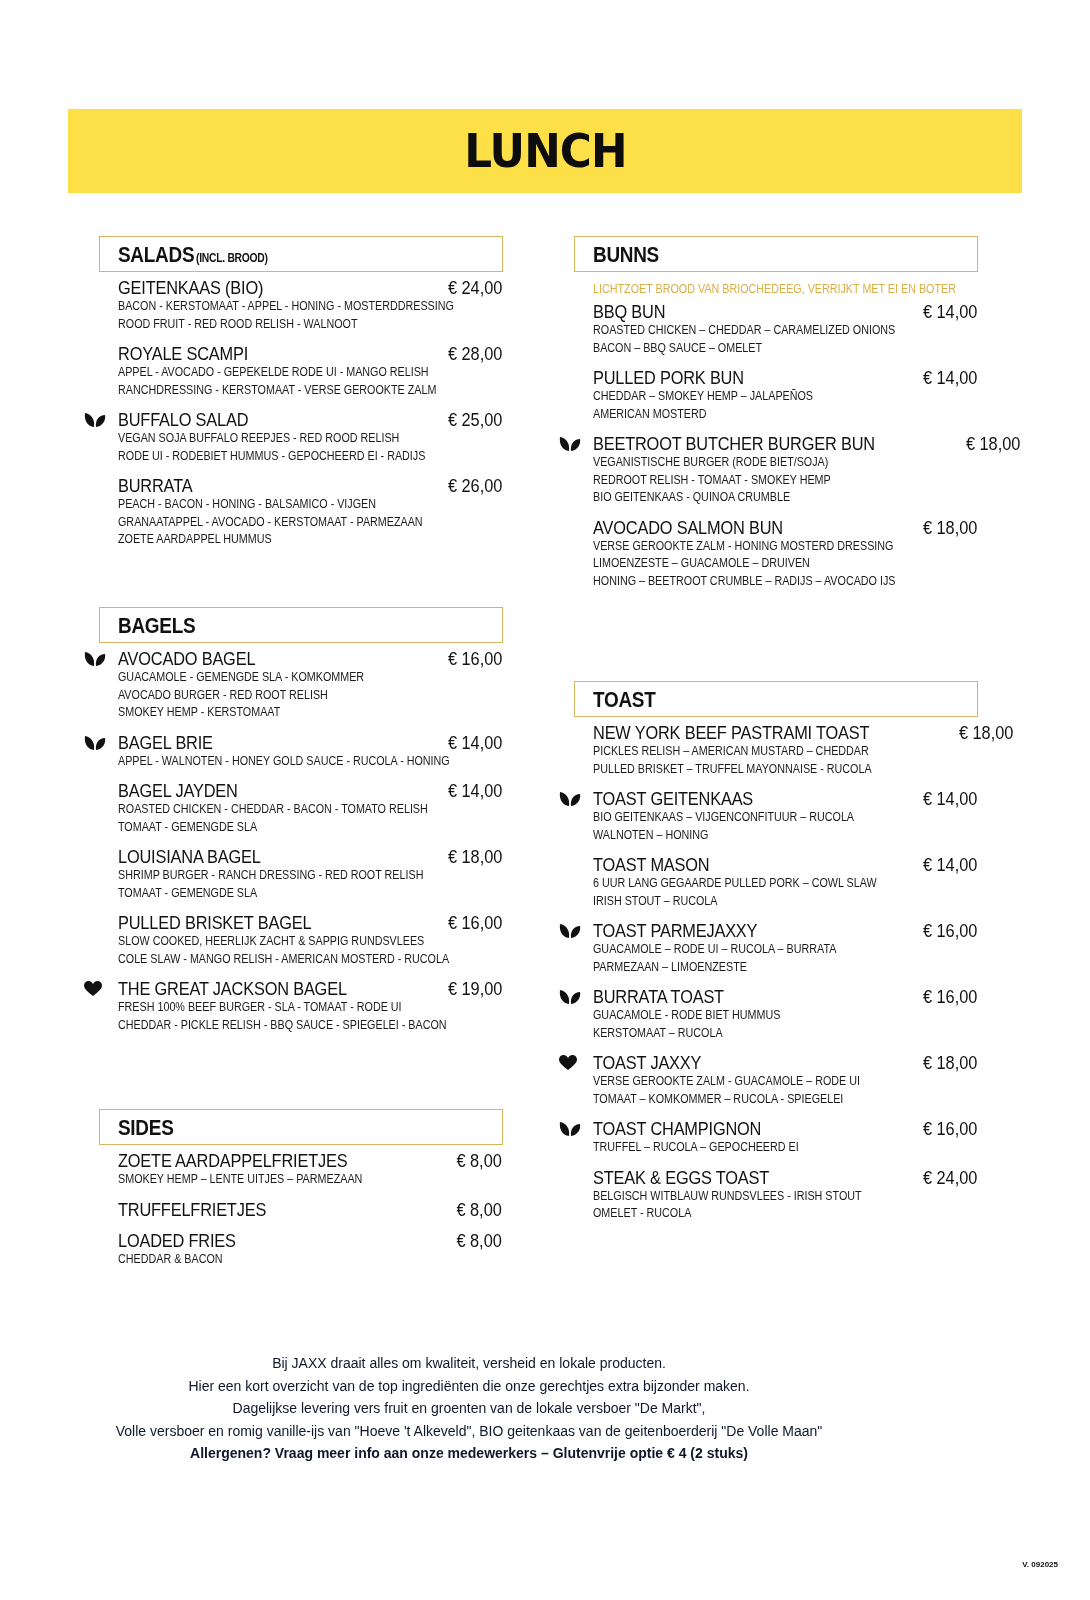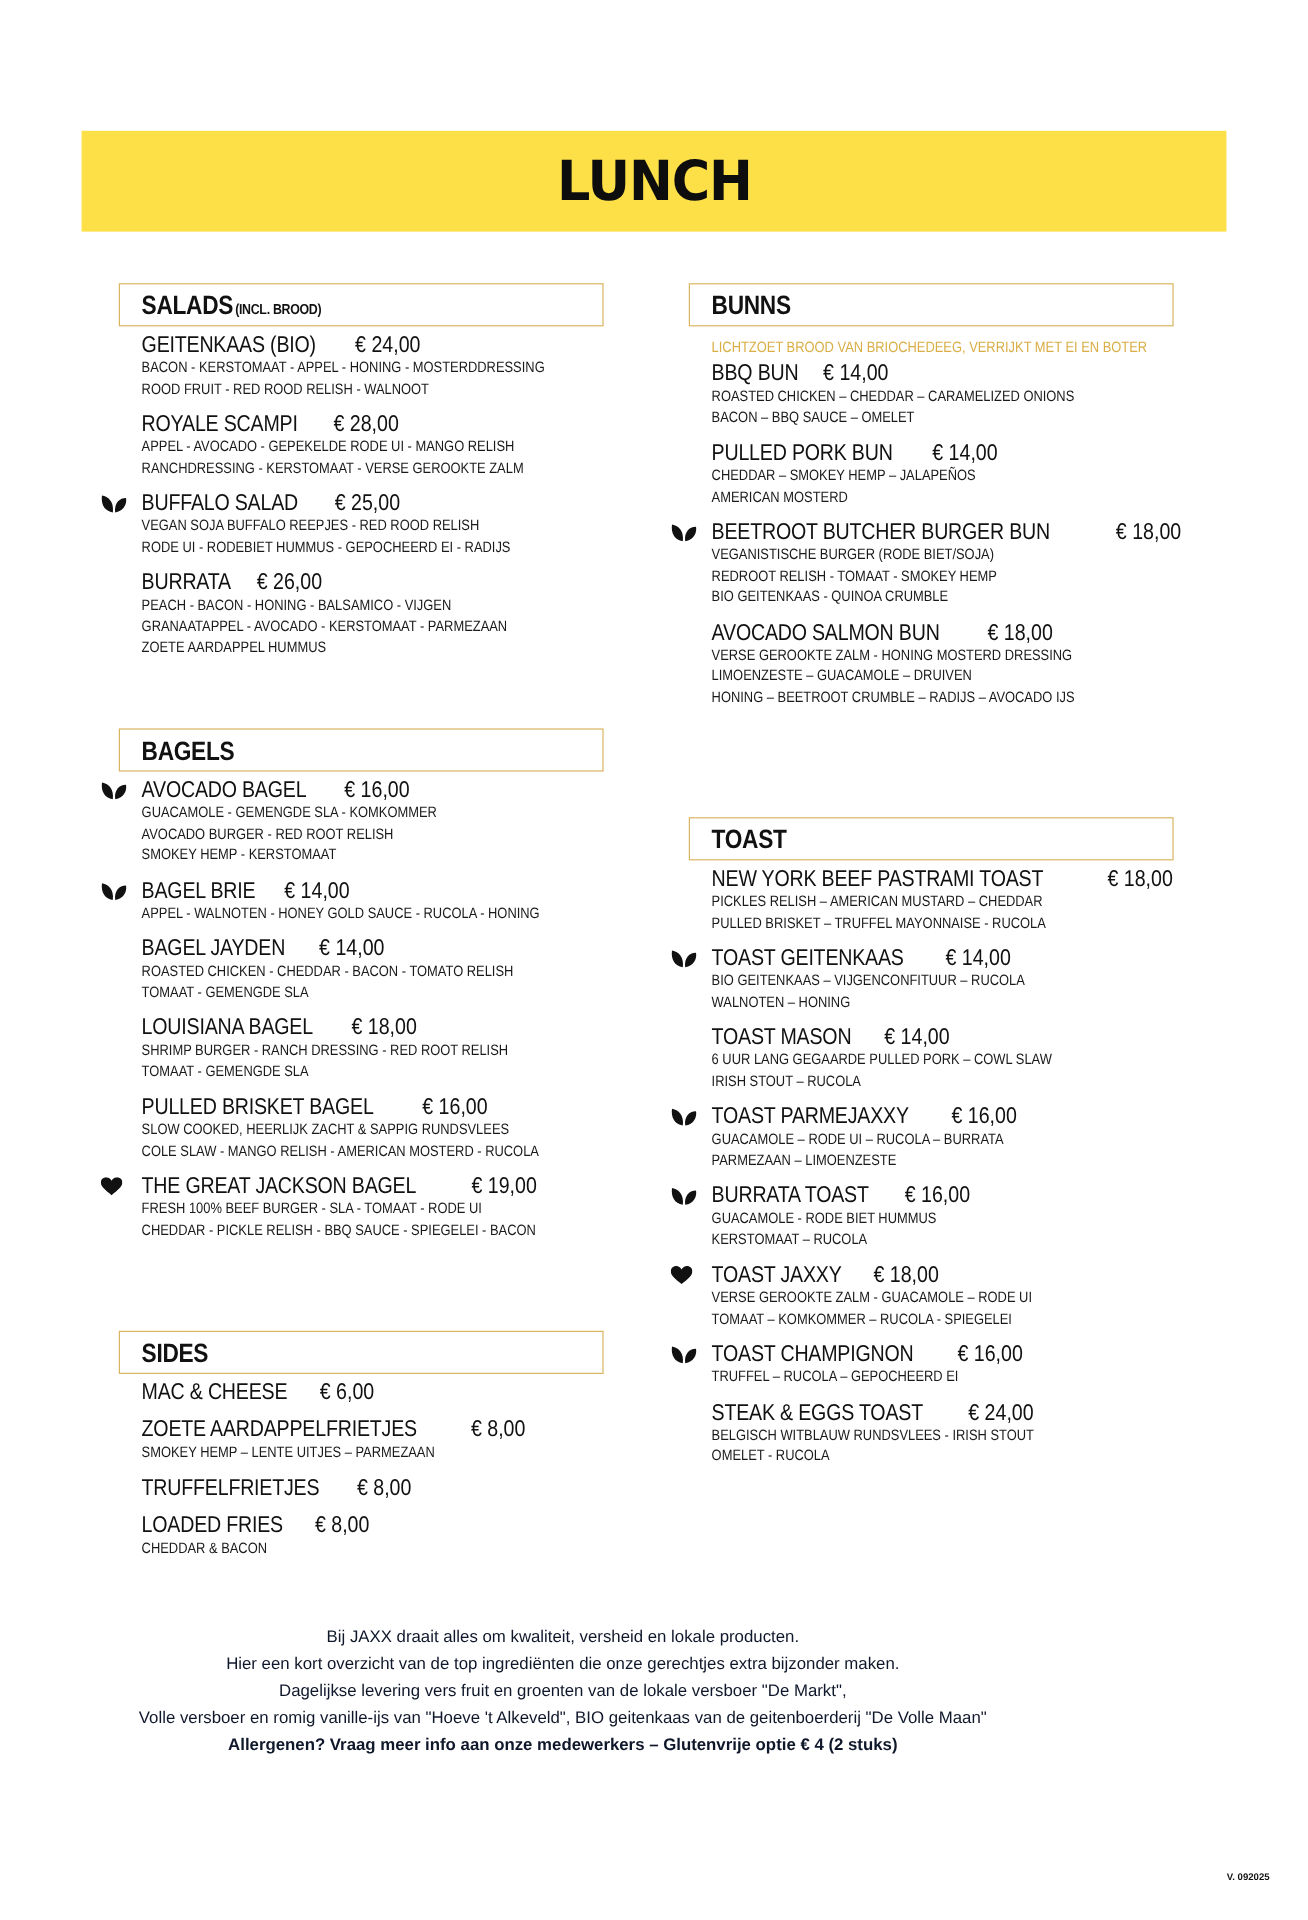--- a/index.html
+++ b/index.html
@@ -32,21 +32,21 @@
     letter-spacing: -0.3px; transform: scaleX(0.86); transform-origin: left bottom;
     white-space: nowrap; line-height: 1;
   }
   .sec-title small { font-size: 12px; font-weight: bold; margin-left: 2px; }
   .sec-sub {
     margin: 10px 0 0 48px; color: #D9AE45; font-size: 12.5px;
     transform: scaleX(0.86); transform-origin: left; white-space: nowrap;
   }
   .items { margin-top: 6px; }
   .item { position: relative; padding-left: 48px; margin-bottom: 11px; }
-  .item-row { display: flex; width: 384px; align-items: baseline; }
+  .item-row { display: flex; justify-content: space-between; width: 384px; align-items: baseline; gap: 36px; }
   .item-name {
     font-size: 19px; line-height: 20px; letter-spacing: -0.2px;
     transform: scaleX(0.86); transform-origin: left; white-space: nowrap;
   }
   .item-price {
     font-size: 19px; line-height: 20px; transform: scaleX(0.86); transform-origin: right;
     white-space: nowrap;
   }
   .item-desc {
     font-size: 12.5px; line-height: 17.5px; color: #1a1a1a;
@@ -189,26 +189,20 @@
           <div class="item-desc">CHEDDAR - PICKLE RELISH - BBQ SAUCE - SPIEGELEI - BACON</div>
         </div>
       </div>
   </div>
 
   <div class="section" style="top:1109px">
     <div class="sec-head">
       <span class="sec-title">SIDES</span>
     </div>
     <div class="items">
-        <div class="item">
-          <div class="item-row">
-            <span class="item-name">MAC &amp; CHEESE</span>
-            <span class="item-price">€ 6,00</span>
-          </div>
-        </div>
         <div class="item">
           <div class="item-row">
             <span class="item-name">ZOETE AARDAPPELFRIETJES</span>
             <span class="item-price">€ 8,00</span>
           </div>
           <div class="item-desc">SMOKEY HEMP – LENTE UITJES – PARMEZAAN</div>
         </div>
         <div class="item">
           <div class="item-row">
             <span class="item-name">TRUFFELFRIETJES</span>

